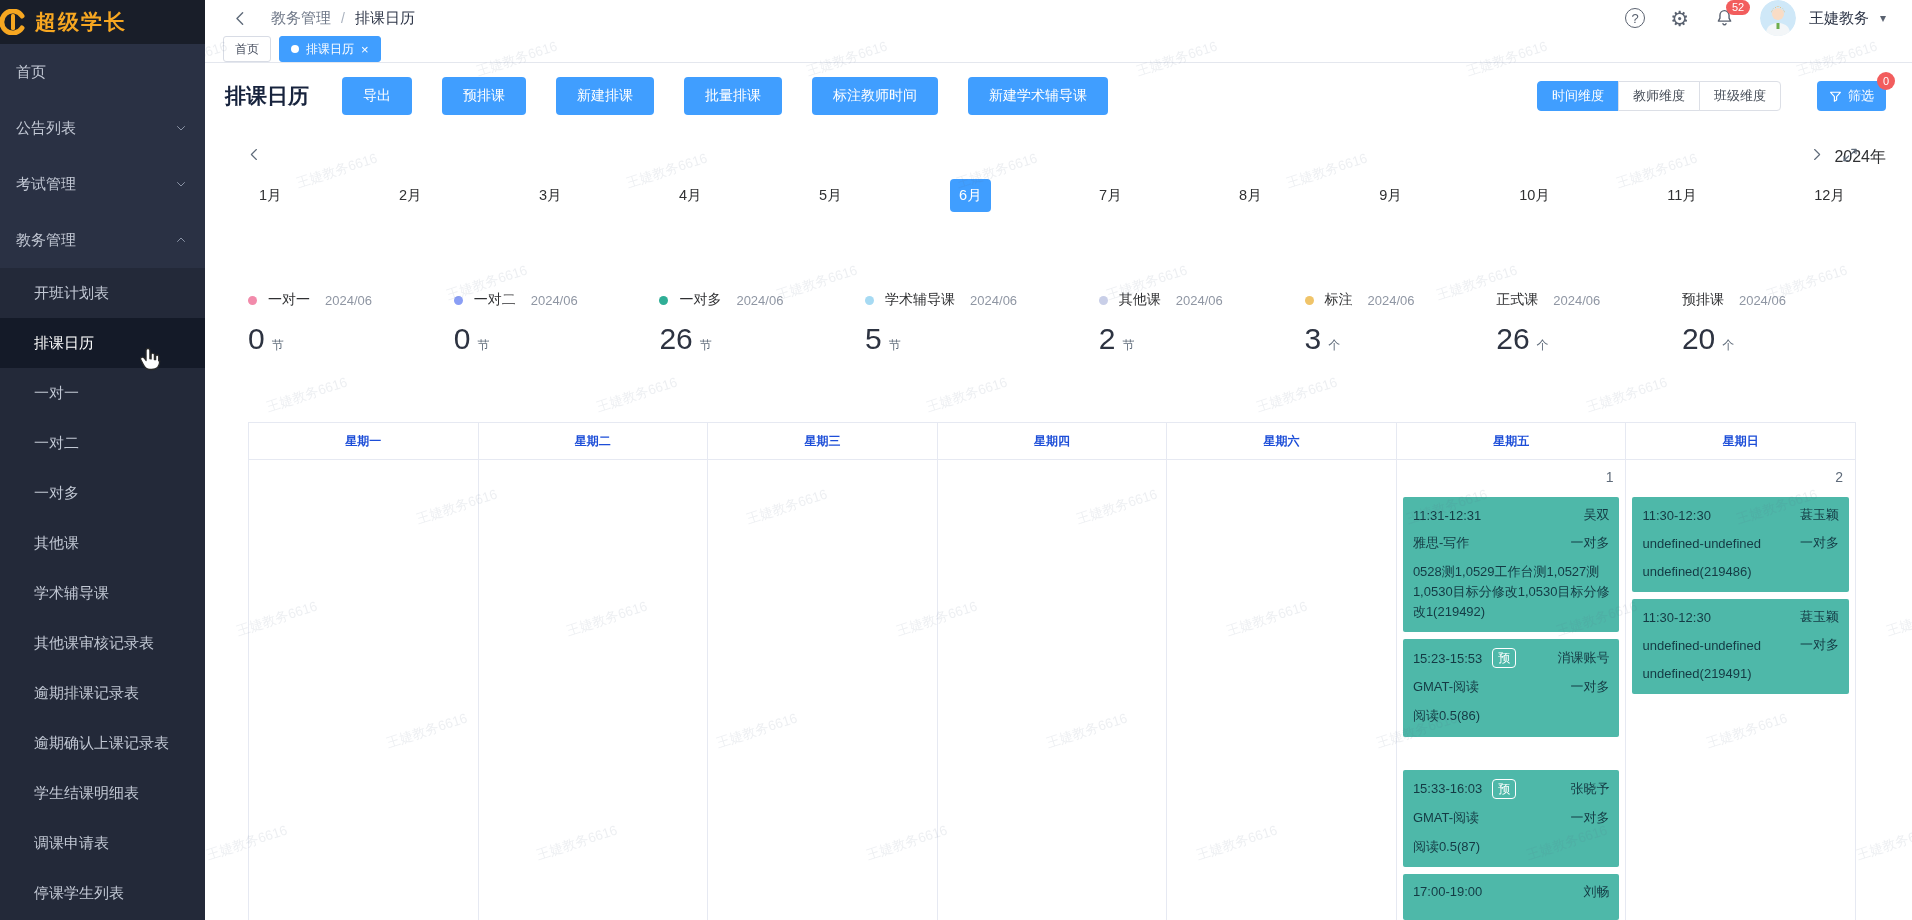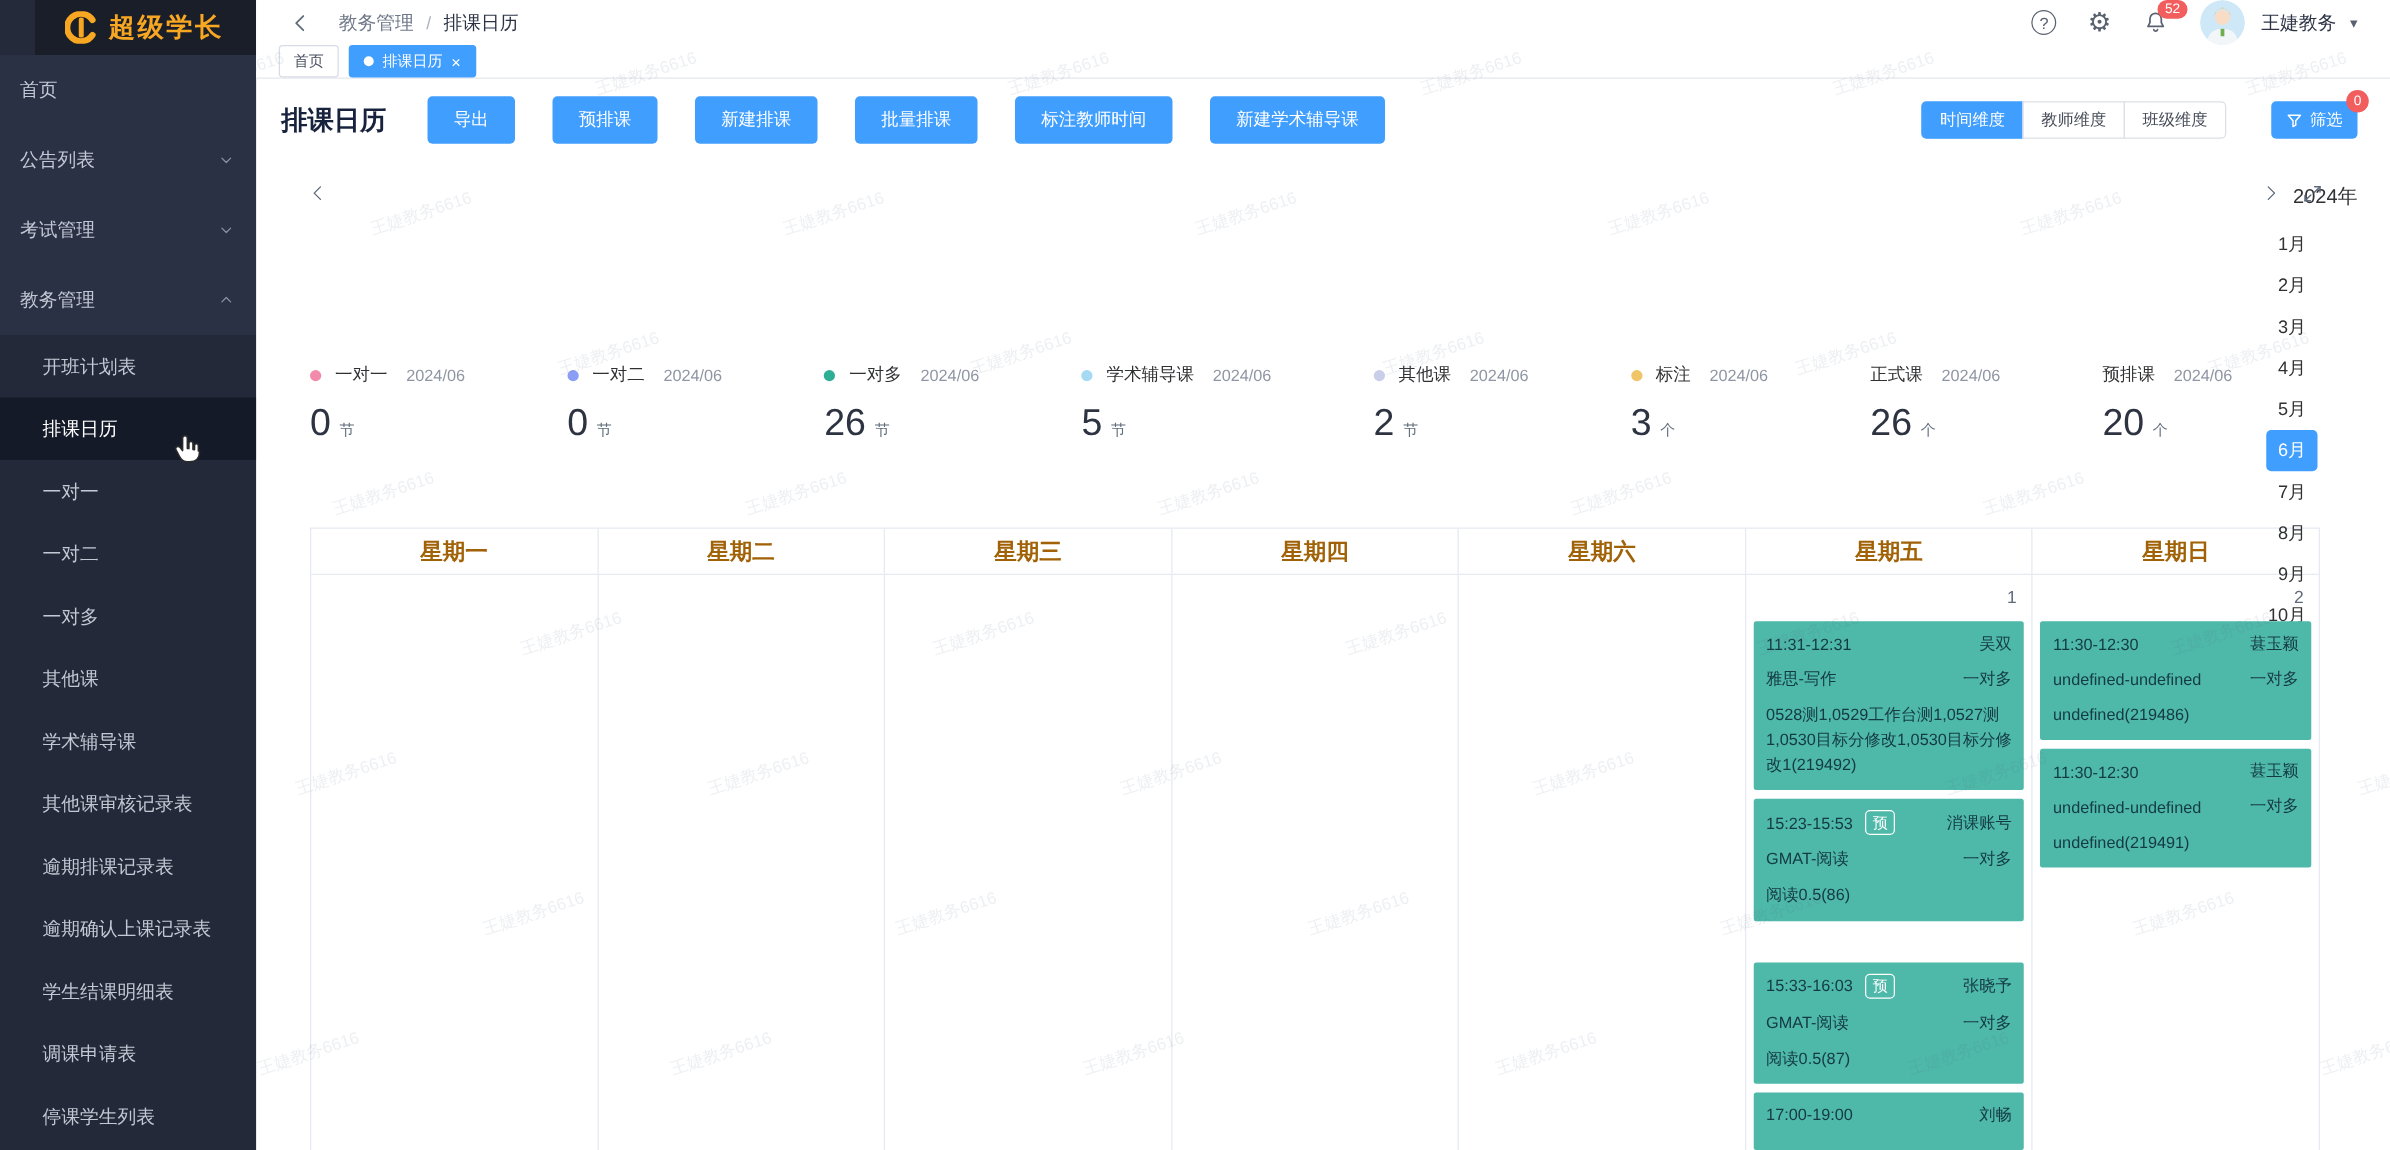--- a/index.html
+++ b/index.html
@@ -2,21 +2,21 @@
 <html><head>
 <meta charset="utf-8">
 <style>
   * { margin:0; padding:0; box-sizing:border-box; }
   html,body { width:1912px; height:920px; overflow:hidden; background:#fff;
               font-family:"Liberation Sans", sans-serif; }
   .app { display:flex; width:1912px; height:920px; }
 
   
   .sidebar { width:205px; min-width:205px; background:#242a3a; display:flex; flex-direction:column; color:#c2c8d4; }
-  .logo { height:44px; background:#191e29; display:flex; align-items:center; padding-left:24px; gap:9px; cursor:pointer;margin-left:28px; }
+  .logo { height:44px; background:#191e29; display:flex; align-items:center; gap:9px; cursor:pointer; }
   .logo-text { color:#f7a721; font-size:21px; font-weight:800; letter-spacing:2px; }
   .menu-top { background:#2a3144; }
   .menu-item { height:56px; display:flex; align-items:center; justify-content:space-between;
                padding:0 18px 0 16px; font-size:15px; cursor:pointer; }
   .menu-item .mi-chev { display:flex; color:#8a93a5; }
   .menu-sub { background:#232939; flex:1; }
   .sub-item { height:50px; display:flex; align-items:center; padding-left:34px; font-size:15px; cursor:pointer; }
   .sub-item.active { background:#141a28; color:#ffffff; }
 
   
@@ -64,37 +64,37 @@
   .filter-badge { position:absolute; top:-9px; right:-9px; min-width:18px; height:18px; background:#f25d5d;
                   border-radius:50%; color:#fff; font-size:11px; display:flex; align-items:center; justify-content:center; }
 
   .yearnav { position:relative; margin:28px 26px 0 20px; height:30px; }
   .year-prev { position:absolute; left:22px; top:4px; color:#5f6b7a; cursor:pointer; display:flex; }
   .year-label { position:absolute; left:0; right:0; top:4px; text-align:right; font-size:16px; color:#303133; }
   .year-next { position:absolute; right:62px; top:4px; color:#5f6b7a; cursor:pointer; display:flex; }
   .fullscreen { position:absolute; right:28px; top:4px; color:#5f6b7a; cursor:pointer; display:flex; }
 
   .cal-wrap { margin:0 56px 0 43px; }
-  .months { margin-top:36px; display:flex; justify-content:space-between; align-items:flex-end; height:36px; padding:0 2px;flex-direction:column; }
+  .months { margin-top:36px; display:flex; justify-content:space-between; align-items:flex-start; height:36px; padding:0 2px; }
   .month { font-size:14.5px; color:#303133; padding:7px 9px; border-radius:4px; cursor:pointer; }
   .month.active { background:#409eff; color:#fff; }
 
   .legend { margin-top:76px; display:flex; justify-content:space-between; padding-right:70px; }
   .leg-head { display:flex; align-items:center; }
   .leg-dot { width:9px; height:9px; border-radius:50%; margin-right:11px; }
   .leg-label { font-size:14px; color:#303133; }
   .leg-period { font-size:13px; color:#8f96a3; margin-left:15px; }
   .leg-count-row { margin-top:13px; display:flex; align-items:baseline; }
   .leg-count { font-size:30px; color:#2d3341; }
   .leg-unit { font-size:12px; color:#5f6b7a; margin-left:7px; }
 
   .cal { margin-top:66px; border:1px solid #e6e9f2; }
   .cal-head { display:flex; border-bottom:1px solid #e6e9f2; }
-  .cal-head-cell { flex:1; height:36px; line-height:36px; text-align:center; font-size:18px; font-weight:700;
-                   color:#a16207; border-right:1px solid #e6e9f2; }
+  .cal-head-cell { flex:1; height:36px; line-height:36px; text-align:center; font-size:12px; font-weight:700;
+                   color:#1d4ed8; border-right:1px solid #e6e9f2; }
   .cal-head-cell:last-child { border-right:none; }
   .cal-body { display:flex; height:500px; }
   .cal-col { flex:1; border-right:1px solid #e6e9f2; padding:0 5px; }
   .cal-col:last-child { border-right:none; }
   .day-num { height:34px; text-align:right; padding:9px 7px 0 0; font-size:14px; color:#5f6b7a; }
   .event { background:#4eb8a9; border-radius:2px; padding:9px 10px; margin:3px 1px 7px 1px;
            color:#143a44; font-size:13px; cursor:pointer; }
   .ev-row { display:flex; justify-content:space-between; align-items:center; margin-bottom:10px; }
   .ev-left { display:flex; align-items:center; }
   .pre-badge { display:inline-block; border:1px solid #fff; color:#fff; border-radius:4px;

